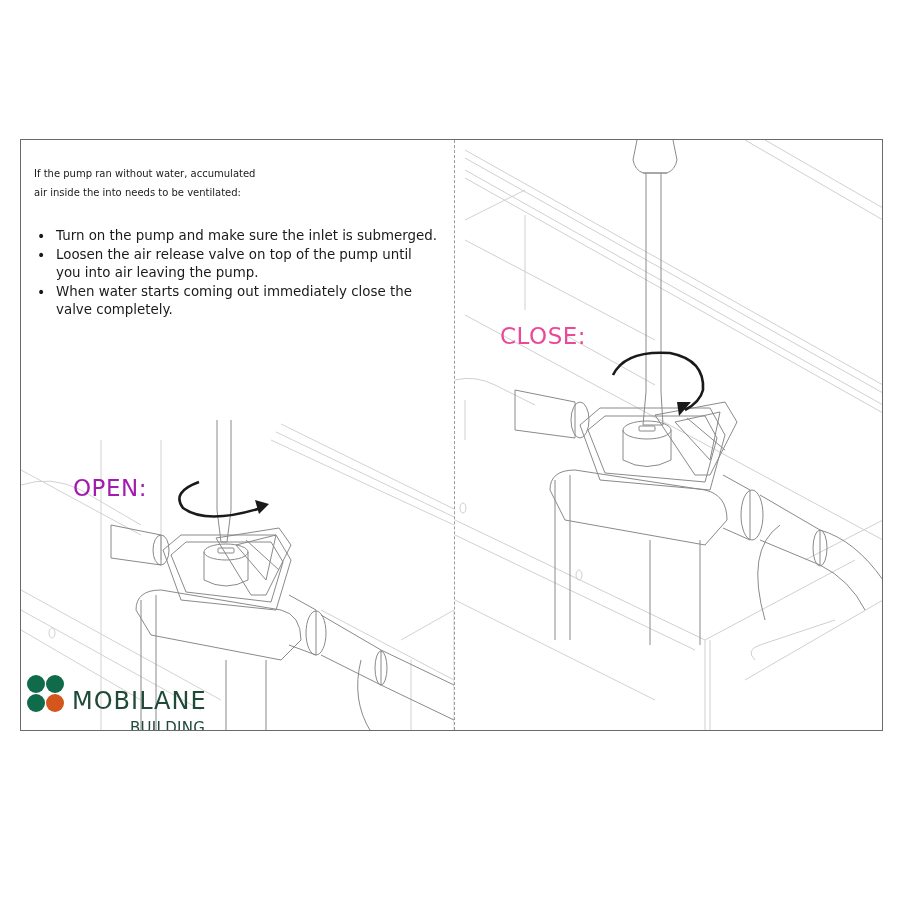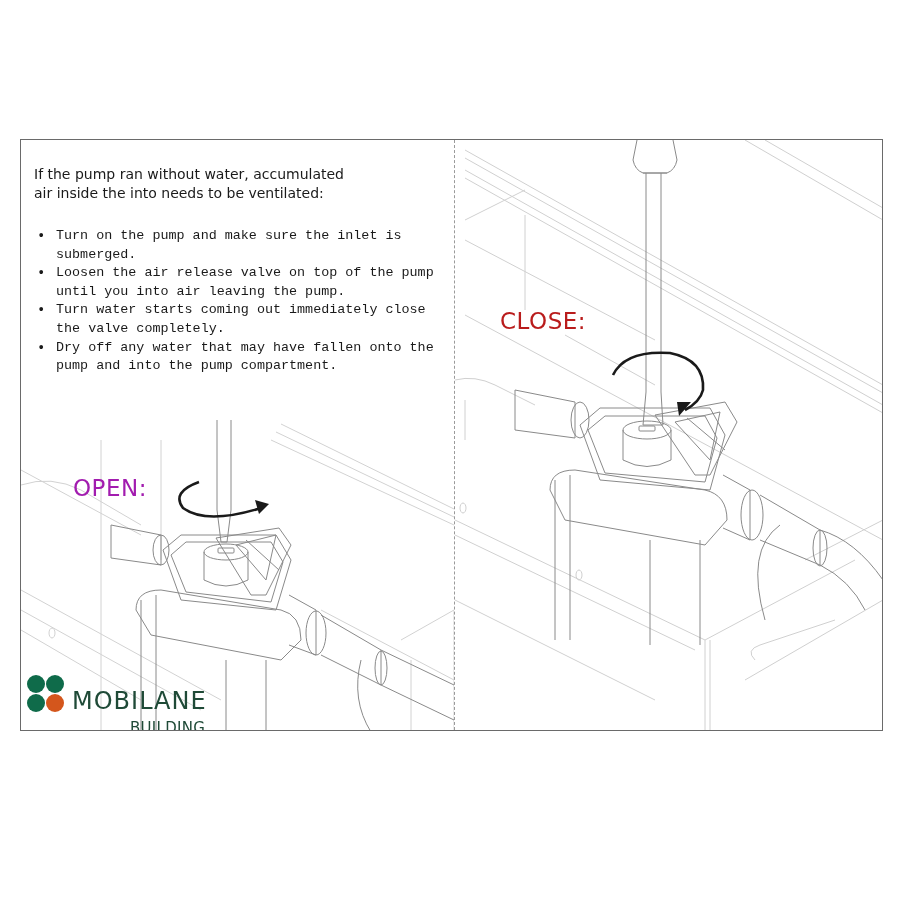--- a/index.html
+++ b/index.html
@@ -5,27 +5,27 @@
   html, body { margin: 0; padding: 0; background: #ffffff; }
   body { width: 900px; height: 900px; position: relative; overflow: hidden;
          font-family: "DejaVu Sans", "Liberation Sans", sans-serif; color: #1a1a1a; }
   .frame { position: absolute; left: 20px; top: 139px; width: 863px; height: 592px;
            border: 1.5px solid #6a6a6a; box-sizing: border-box; background: #fff; overflow: hidden; }
   .divider { position: absolute; left: 433px; top: 0; height: 100%; width: 0;
              border-left: 1px dashed #9a9a9a; }
   .panel-left { position: absolute; left: 0; top: 0; width: 433px; height: 100%; overflow: hidden; }
   .panel-right { position: absolute; left: 434px; top: 0; width: 428px; height: 100%; overflow: hidden; }
   svg.drawing { position: absolute; left: 0; top: 0; }
-  .intro { position: absolute; left: 13px; top: 25px; width: 400px; font-size: 14px; line-height: 18.6px; }
+  .intro { position: absolute; left: 13px; top: 25px; width: 400px; font-size: 10px; line-height: 18.6px; }
   .steps { position: absolute; left: 13px; top: 87px; width: 405px; margin: 0; padding: 0; list-style: none;
            font-size: 13.4px; line-height: 18.6px; }
-  .steps li { position: relative; padding-left: 22px; font-family: Liberation Mono, monospace; }
+  .steps li { position: relative; padding-left: 22px; }
   .steps li::before { content: "\2022"; position: absolute; left: 3px; top: 0; font-size: 14px; }
   .label-open { position: absolute; left: 52px; top: 335px; font-size: 23px; letter-spacing: 0.5px; color: #a21caf; }
-  .label-close { position: absolute; left: 45px; top: 168px; font-size: 23px; letter-spacing: 0.5px; color: #b91c1c; }
+  .label-close { position: absolute; left: 45px; top: 183px; font-size: 23px; letter-spacing: 0.5px; color: #ec4899; }
   .logo { position: absolute; left: 6px; top: 535px; width: 200px; height: 56px; }
   .logo-dots { position: absolute; left: 0; top: 0; width: 40px; height: 40px; }
   .dot { position: absolute; width: 18px; height: 18px; border-radius: 50%; }
   .logo-name { position: absolute; left: 45px; top: 12px; font-size: 24px; letter-spacing: 1px; font-weight: 400; text-align: right; }
   .logo-tag { position: absolute; left: 103px; top: 44px; font-size: 15px; font-weight: normal; letter-spacing: 0.3px; }
 </style>
 </head>
 <body>
 
 <div class="frame">
@@ -92,22 +92,21 @@
     </svg>
 
     <div class="intro">
       <div>If the pump ran without water, accumulated</div>
       <div>air inside the into needs to be ventilated:</div>
     </div>
 
     <ul class="steps">
       <li>Turn on the pump and make sure the inlet is submerged.</li>
       <li>Loosen the air release valve on top of the pump until you into air leaving the pump.</li>
-      <li>Turn water starts coming out immediately close the valve completely.</li>
-      <li>Dry off any water that may have fallen onto the pump and into the pump compartment.</li>
+      <li>When water starts coming out immediately close the valve completely.</li>
     </ul>
 
     <div class="label-open">OPEN:</div>
 
     <div class="logo">
       <div class="logo-dots">
         <span class="dot" style="left:0;top:0;background:#0f6b4a;"></span>
         <span class="dot" style="left:19px;top:0;background:#0f6b4a;"></span>
         <span class="dot" style="left:0;top:19px;background:#0f6b4a;"></span>
         <span class="dot" style="left:19px;top:19px;background:#d4561c;"></span>

